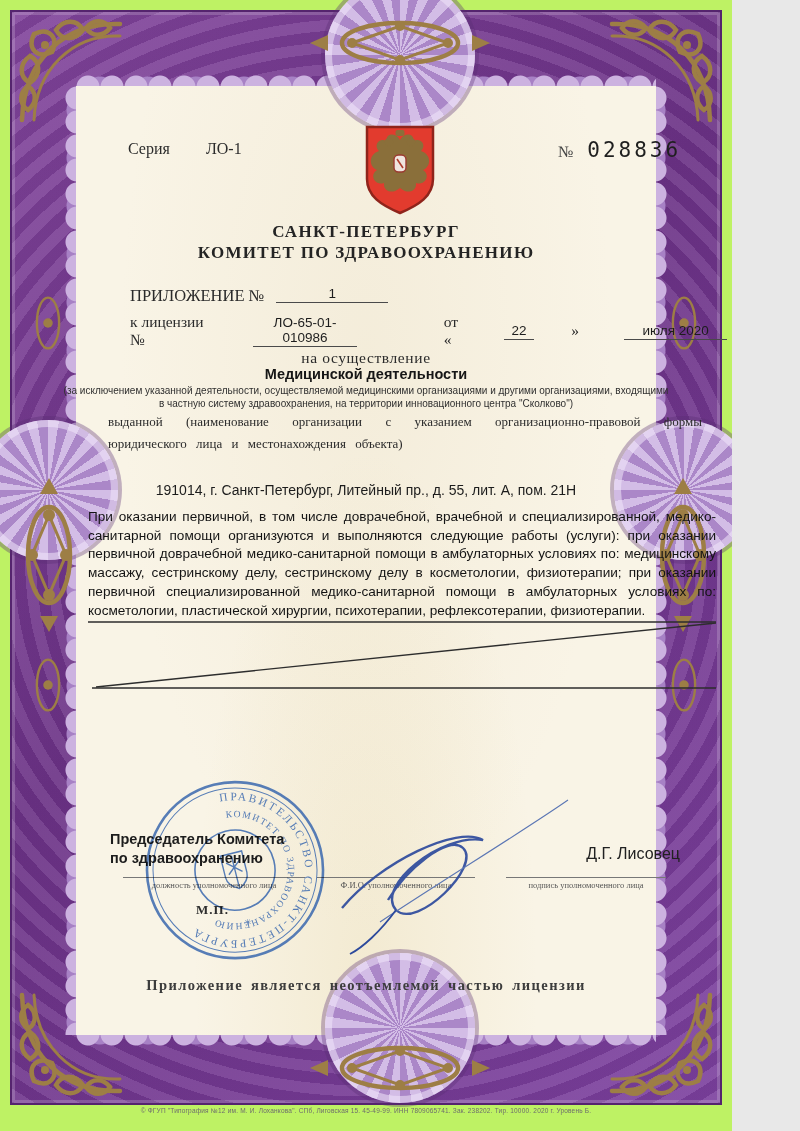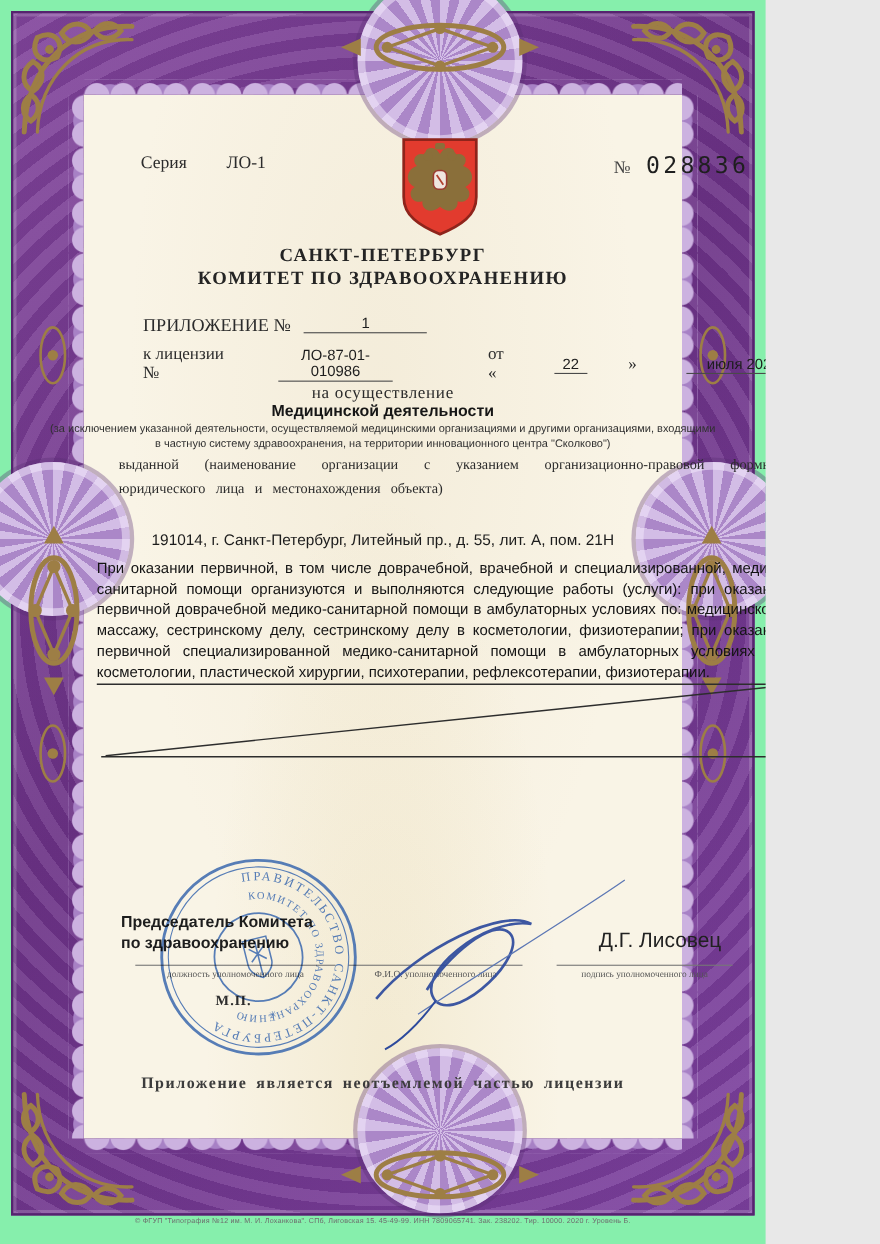--- a/index.html
+++ b/index.html
@@ -1,17 +1,17 @@
 <!DOCTYPE html>
 <html><head>
 <meta charset="utf-8">
 <style>
   html,body{margin:0;padding:0;}
   body{width:800px;height:1131px;background:#e8e8e8;font-family:"Liberation Serif",serif;}
-  .page{position:relative;width:696px;height:1131px;background:#86efac;overflow:hidden;}
+  .page{position:relative;width:696px;height:1131px;background:#bef264;overflow:hidden;padding-left:36px;}
 
   
   .frame{position:absolute;left:10px;top:10px;right:10px;bottom:26px;
     background-color:#74398f;
     background-image:
       repeating-radial-gradient(circle at 50% 50%, rgba(255,255,255,.08) 0 11px, rgba(40,5,60,.10) 11px 22px),
       linear-gradient(135deg,#83479d 0%,#6d3487 45%,#7e43a0 100%);
     border:2px solid #55246e; box-shadow:inset 0 0 0 3px rgba(255,255,255,.18);}
   .sheet{position:absolute;left:76px;top:86px;right:76px;bottom:96px;
     background:
@@ -62,21 +62,21 @@
   .activity-intro{top:349px;font-size:15.5px;color:#2b2b2b;letter-spacing:.6px;}
   .activity-name{top:366px;font-weight:bold;font-size:14.5px;color:#161616;}
   .activity-note{top:384px;font-size:10px;line-height:13px;color:#303030;}
   .issued-caption{left:108px;top:411px;width:594px;font-size:13px;line-height:22px;color:#2b2b2b;text-align:justify;word-spacing:6px;}
   .org-name{top:456px;font-size:14px;font-weight:600;color:#1c1c1c;}
   .org-address{top:482px;font-size:14px;color:#1c1c1c;}
   .works{left:88px;top:508px;width:628px;font-size:13.6px;line-height:18.7px;color:#141414;text-align:justify;}
 
   .signer-position{left:110px;top:830px;width:270px;font-weight:bold;font-size:14.5px;line-height:19px;color:#1d1d1d;}
   .rule{border-top:1px solid #777;text-align:center;font-family:"Liberation Serif",serif;font-size:8.5px;color:#555;padding-top:2px;}
-  .signer-name{left:520px;top:845px;width:160px;text-align:center;font-size:19px;color:#212121;}
+  .signer-name{left:520px;top:845px;width:160px;text-align:right;font-size:16px;color:#212121;}
   .mp{left:196px;top:902px;font-size:13px;font-weight:bold;letter-spacing:1px;color:#2d2d2d;}
 
   .footer-note{top:977px;font-weight:bold;font-size:14.5px;letter-spacing:1.4px;word-spacing:3px;color:#3c3c3c;}
   .fine-print{top:1107px;font-size:6.5px;color:#6d6d6d;letter-spacing:.2px;font-family:"Liberation Sans",sans-serif;}
 
   .stamp{mix-blend-mode:multiply;opacity:.88;}
 </style>
 </head>
 <body>
 
@@ -221,21 +221,21 @@
       <div>КОМИТЕТ ПО ЗДРАВООХРАНЕНИЮ</div>
     </div>
 
     <div class="abs appendix-row1 serif">
       <span>ПРИЛОЖЕНИЕ №</span>
       <span class="fill-cell sans" style="width:112px;margin-left:12px;">1</span>
     </div>
 
     <div class="abs appendix-row2 serif">
       <span>к лицензии №</span>
-      <span class="fill-cell sans" style="width:116px;margin-left:4px;">ЛО-87-01-010986</span>
+      <span class="fill-cell sans" style="width:116px;margin-left:4px;">ЛО-65-01-010986</span>
       <span style="margin-left:50px;">от «</span>
       <span class="fill-cell sans" style="width:34px;">22</span>
       <span>»</span>
       <span class="fill-cell sans" style="width:116px;margin-left:8px;">июля 2020</span>
       <span style="margin-left:6px;">г.</span>
     </div>
 
     <div class="abs center activity-intro serif">на осуществление</div>
     <div class="abs center activity-name sans">Медицинской деятельности</div>
     <div class="abs center activity-note sans">

